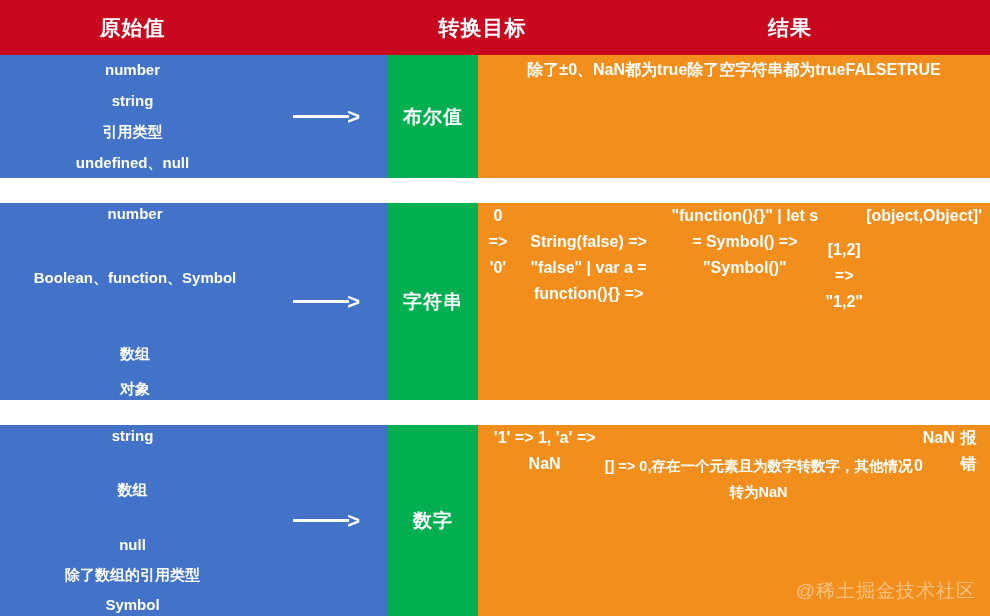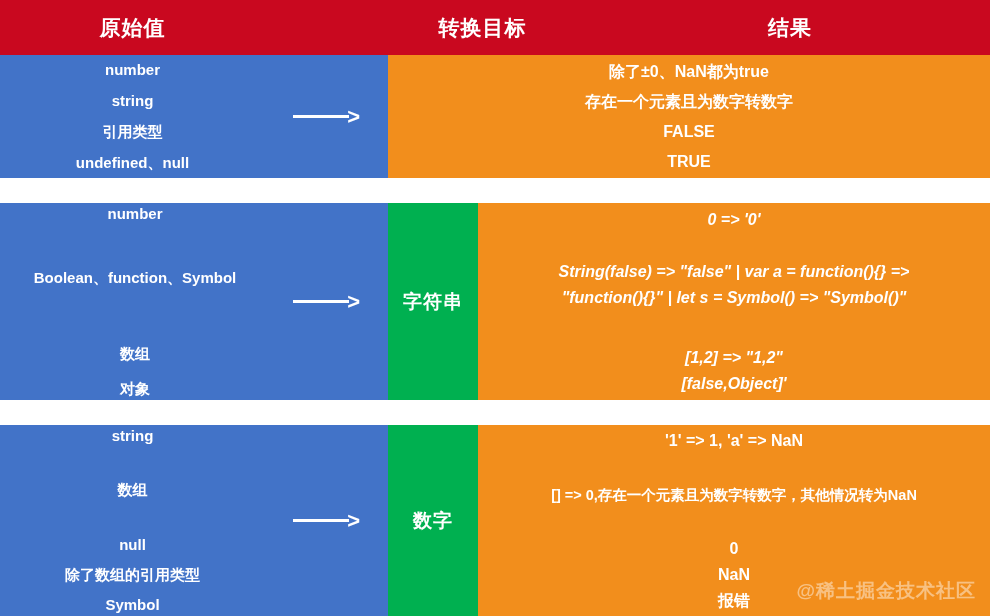--- a/index.html
+++ b/index.html
@@ -141,47 +141,47 @@
     text-align: center;
   }
 
   .result-list {
     position: absolute;
     left: 0;
     top: 0;
     width: 100%;
     height: 100%;
     display: flex;
-    flex-direction: column;
+    flex-direction: row;
     justify-content: center;
     box-sizing: border-box;
-    padding: 0 0;
+    padding: 0 8px;
   }
   .result-item {
     color: #ffffff;
     font-size: 16px;
     font-weight: 700;
     text-align: center;
     line-height: 30px;
   }
-  .row-2 .result-item { line-height: 26px; font-style: italic; }
+  .row-2 .result-item { line-height: 26px; }
   .row-2 .ri-gap-top { margin-top: 26px; }
   .row-2 .ri-gap-bot { margin-top: 34px; }
   .row-2 .ri-code { font-size: 16px; }
   .row-3 .result-item { line-height: 26px; }
   .row-3 .ri-sp { margin-top: 28px; }
   .row-3 .ri-long { font-size: 14.5px; }
 
   .watermark {
     position: absolute;
     right: 14px;
     bottom: 12px;
     color: rgba(255,255,255,0.45);
     font-size: 19px;
-    font-weight: 700;
+    font-weight: 400;
     letter-spacing: 1px;
     white-space: nowrap;
     pointer-events: none;
   }
 </style>
 </head>
 <body>
 
 <div class="sheet">
 
@@ -197,24 +197,27 @@
         <div class="source-item">number</div>
         <div class="source-item">string</div>
         <div class="source-item">引用类型</div>
         <div class="source-item">undefined、null</div>
       </div>
       <div class="arrow">
         <span class="arrow-line"></span>
         <span class="arrow-head">&gt;</span>
       </div>
     </div>
+    <div class="col-target">
+      <div class="target-label">布尔值</div>
+    </div>
     <div class="col-result">
       <div class="result-list">
         <div class="result-item">除了±0、NaN都为true</div>
-        <div class="result-item">存在一个元素且为数字转数字</div>
+        <div class="result-item">除了空字符串都为true</div>
         <div class="result-item">FALSE</div>
         <div class="result-item">TRUE</div>
       </div>
     </div>
   </div>
 
   <div class="row row-2">
     <div class="col-source">
       <div class="source-list">
         <div class="source-item">number</div>
@@ -229,21 +232,21 @@
     </div>
     <div class="col-target">
       <div class="target-label">字符串</div>
     </div>
     <div class="col-result">
       <div class="result-list">
         <div class="result-item">0 =&gt; '0'</div>
         <div class="result-item ri-code ri-gap-top">String(false) =&gt; "false" | var a = function(){} =&gt;</div>
         <div class="result-item ri-code">"function(){}" | let s = Symbol() =&gt; "Symbol()"</div>
         <div class="result-item ri-gap-bot">[1,2] =&gt; "1,2"</div>
-        <div class="result-item">[false,Object]'</div>
+        <div class="result-item">[object,Object]'</div>
       </div>
     </div>
   </div>
 
   <div class="row row-3">
     <div class="col-source">
       <div class="source-list">
         <div class="source-item">string</div>
         <div class="source-item si-sp">数组</div>
         <div class="source-item si-sp">null</div>

